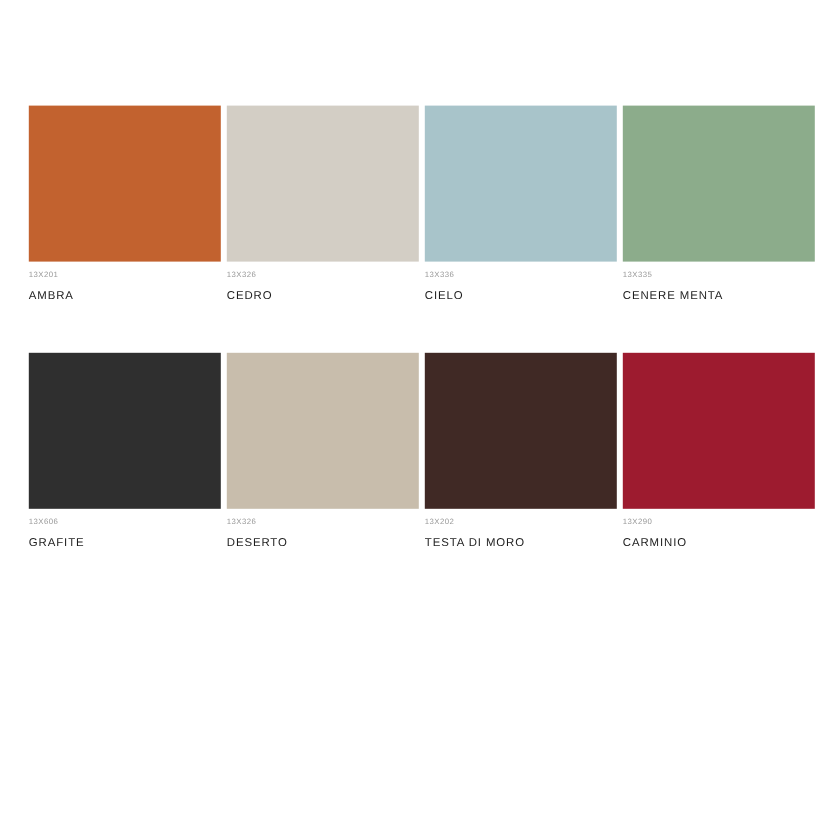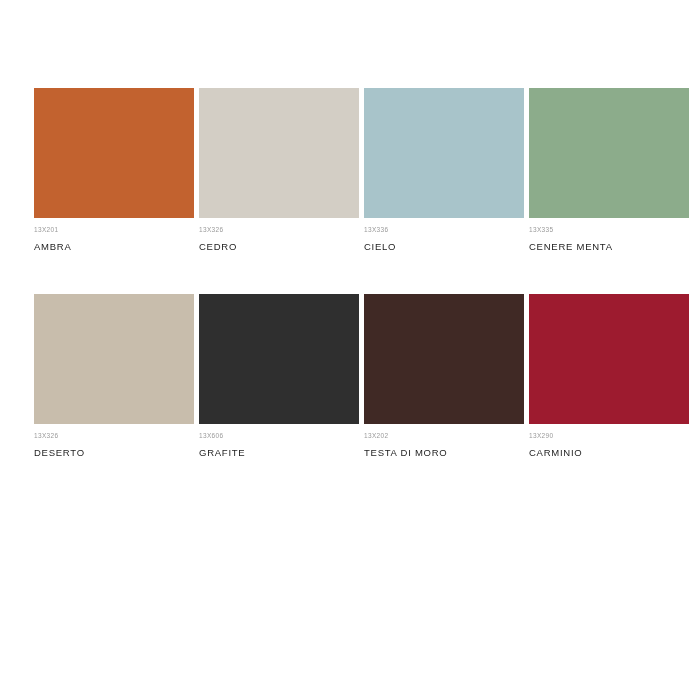--- a/index.html
+++ b/index.html
@@ -20,21 +20,21 @@
     height: 700px;
     padding: 88px 0 0 0;
     background: #ffffff;
   }
 
   .swatch-grid {
     display: grid;
     grid-template-columns: repeat(4, 160px);
     column-gap: 5px;
     row-gap: 41px;
-    margin-left: 34px;
+    margin-left: 24px;
   }
 
   .swatch-cell {
     width: 160px;
   }
 
   .swatch-chip {
     width: 160px;
     height: 130px;
     display: block;
@@ -81,28 +81,28 @@
         <span class="swatch-chip" style="background-color: rgb(168, 196, 202);"></span>
         <span class="swatch-code">13X336</span>
         <span class="swatch-name">CIELO</span>
       </div>
       <div class="swatch-cell">
         <span class="swatch-chip" style="background-color: rgb(140, 172, 139);"></span>
         <span class="swatch-code">13X335</span>
         <span class="swatch-name">CENERE MENTA</span>
       </div>
       <div class="swatch-cell">
+        <span class="swatch-chip" style="background-color: rgb(47, 47, 47);"></span>
+        <span class="swatch-code">13X606</span>
+        <span class="swatch-name">GRAFITE</span>
+      </div>
+      <div class="swatch-cell">
         <span class="swatch-chip" style="background-color: rgb(200, 189, 172);"></span>
         <span class="swatch-code">13X326</span>
         <span class="swatch-name">DESERTO</span>
-      </div>
-      <div class="swatch-cell">
-        <span class="swatch-chip" style="background-color: rgb(47, 47, 47);"></span>
-        <span class="swatch-code">13X606</span>
-        <span class="swatch-name">GRAFITE</span>
       </div>
       <div class="swatch-cell">
         <span class="swatch-chip" style="background-color: rgb(64, 41, 37);"></span>
         <span class="swatch-code">13X202</span>
         <span class="swatch-name">TESTA DI MORO</span>
       </div>
       <div class="swatch-cell">
         <span class="swatch-chip" style="background-color: rgb(157, 27, 47);"></span>
         <span class="swatch-code">13X290</span>
         <span class="swatch-name">CARMINIO</span>

